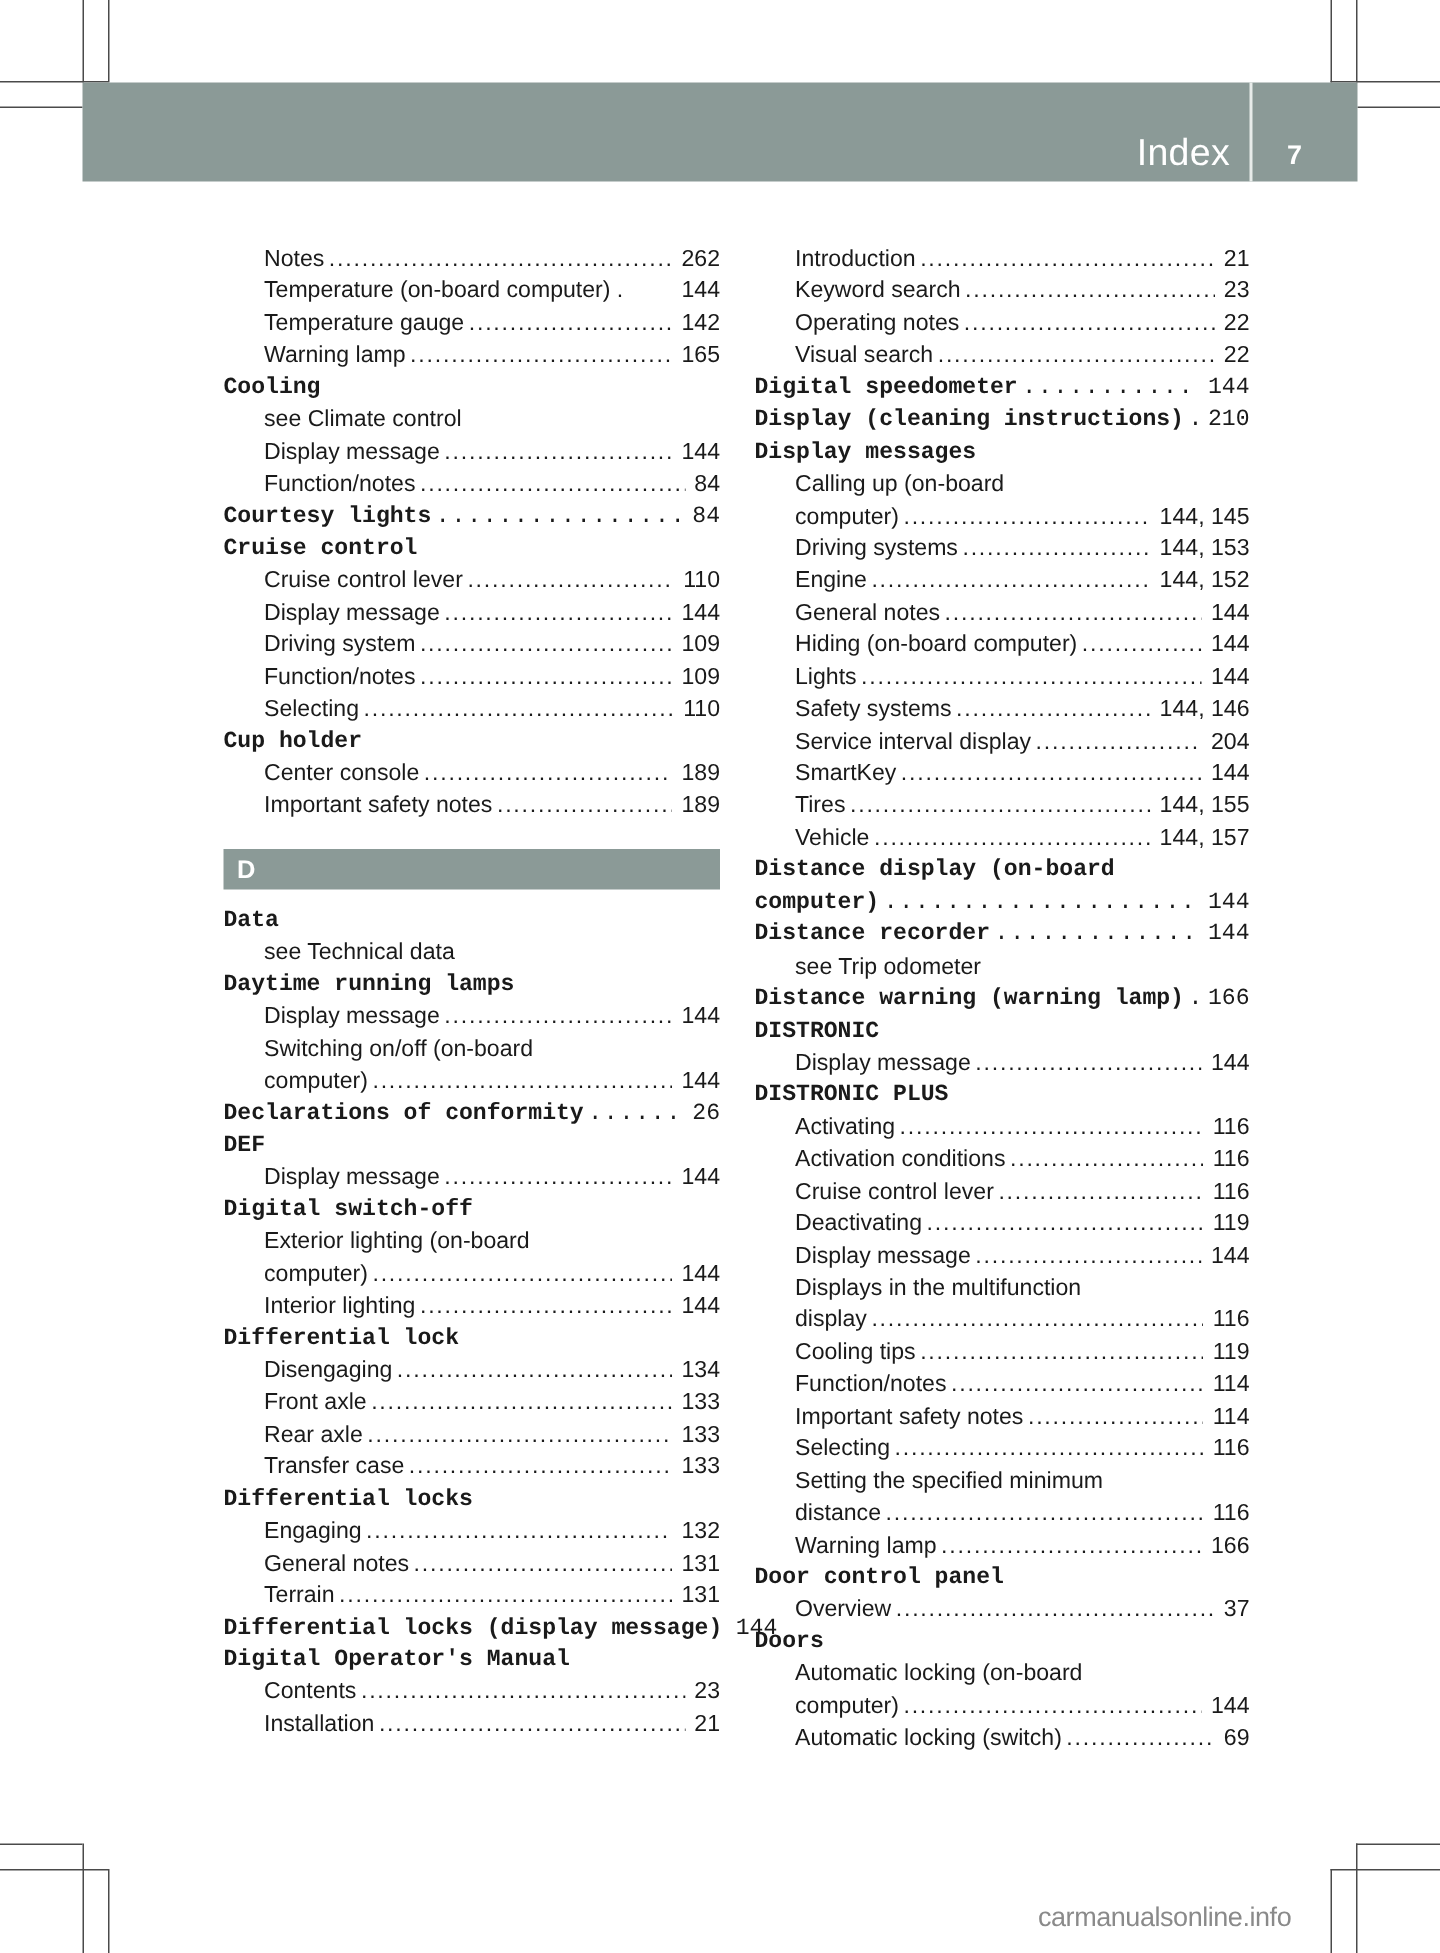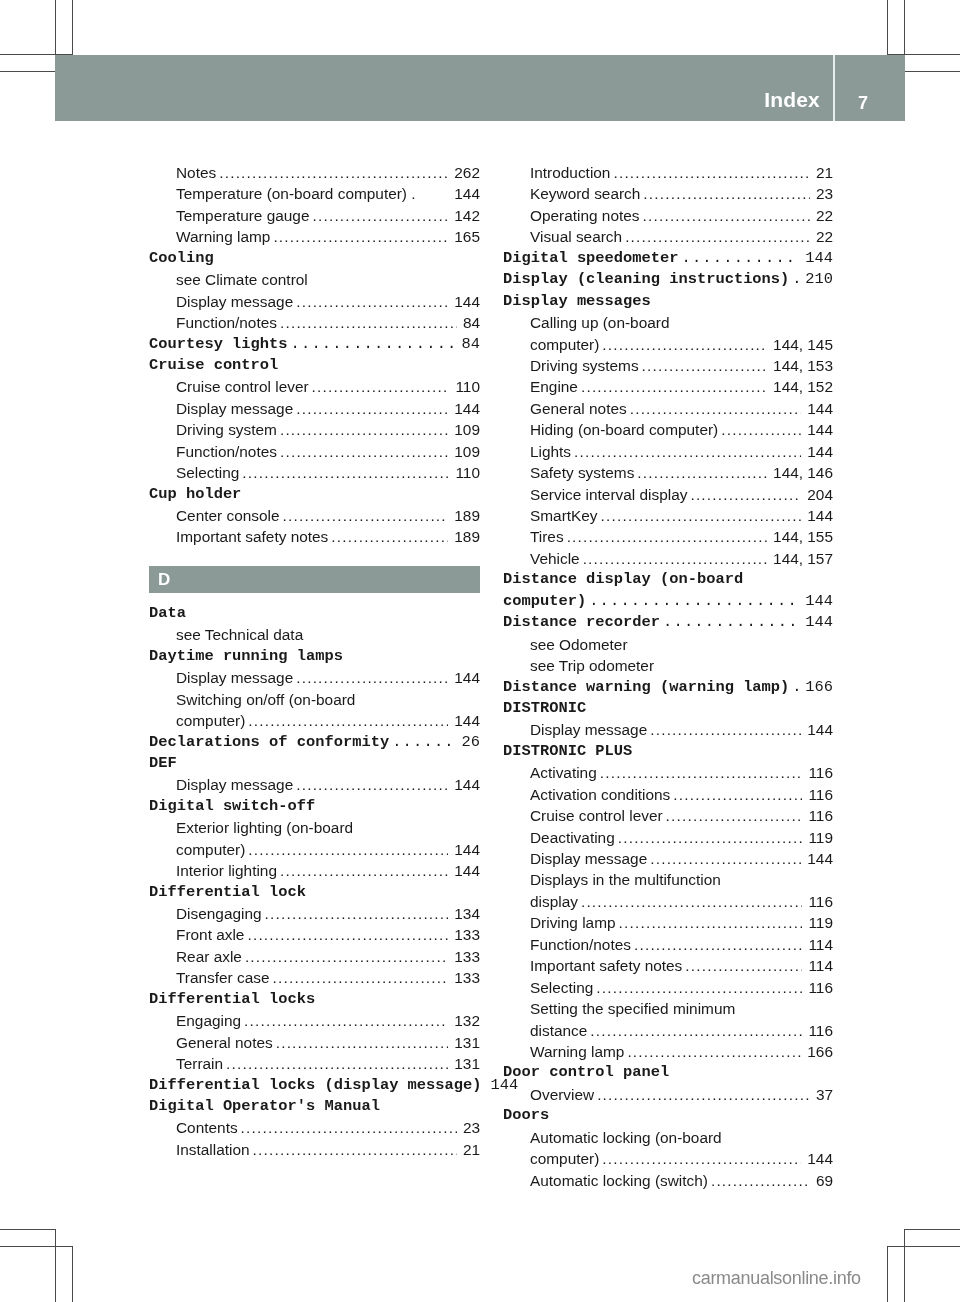--- a/index.html
+++ b/index.html
@@ -12,21 +12,21 @@
   .crop { position: absolute; background: #4a4a4a; }
   .header-bar {
     position: absolute; left: 55px; top: 55px; width: 850px; height: 66px;
     background: #8b9a97;
   }
   .header-divider {
     position: absolute; left: 833px; top: 55px; width: 2px; height: 66px; background: #e8ecea;
   }
   .header-title {
     position: absolute; right: 140px; top: 88px; color: #fff;
-    font-weight: bold; font-size: 21px; letter-spacing: 0.2px; text-align: right;
+    font-weight: normal; font-size: 25px; letter-spacing: 0.2px; text-align: right;
   }
   .header-page {
     position: absolute; left: 858px; top: 93px; color: #fff; font-weight: bold; font-size: 18px;
   }
   .col { position: absolute; top: 162px; }
   .col-left { left: 149px; width: 331px; }
   .col-right { left: 503px; width: 330px; }
   .row {
     position: relative; height: 21.45px; line-height: 21.45px; font-size: 15.4px;
     white-space: nowrap; display: flex; align-items: baseline;
@@ -371,23 +371,20 @@
       <span class="t">computer)</span>
       <span class="dots"></span>
       <span class="p">144</span>
     </div>
     <div class="row h">
       <span class="t">Distance recorder</span>
       <span class="dots"></span>
       <span class="p">144</span>
     </div>
     <div class="row s">
-      <span class="t">see Odometer</span>
-    </div>
-    <div class="row s">
       <span class="t">see Trip odometer</span>
     </div>
     <div class="row h">
       <span class="t">Distance warning (warning lamp)</span>
       <span class="dots"></span>
       <span class="p">166</span>
     </div>
     <div class="row h">
       <span class="t">DISTRONIC</span>
     </div>
@@ -426,21 +423,21 @@
     </div>
     <div class="row s">
       <span class="t">Displays in the multifunction</span>
     </div>
     <div class="row s">
       <span class="t">display</span>
       <span class="dots"></span>
       <span class="p">116</span>
     </div>
     <div class="row s">
-      <span class="t">Driving lamp</span>
+      <span class="t">Cooling tips</span>
       <span class="dots"></span>
       <span class="p">119</span>
     </div>
     <div class="row s">
       <span class="t">Function/notes</span>
       <span class="dots"></span>
       <span class="p">114</span>
     </div>
     <div class="row s">
       <span class="t">Important safety notes</span>

